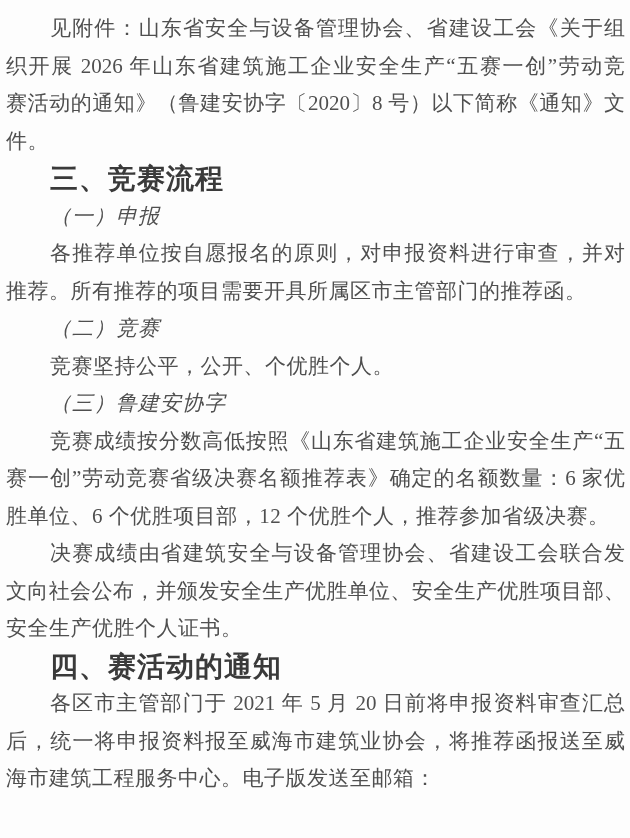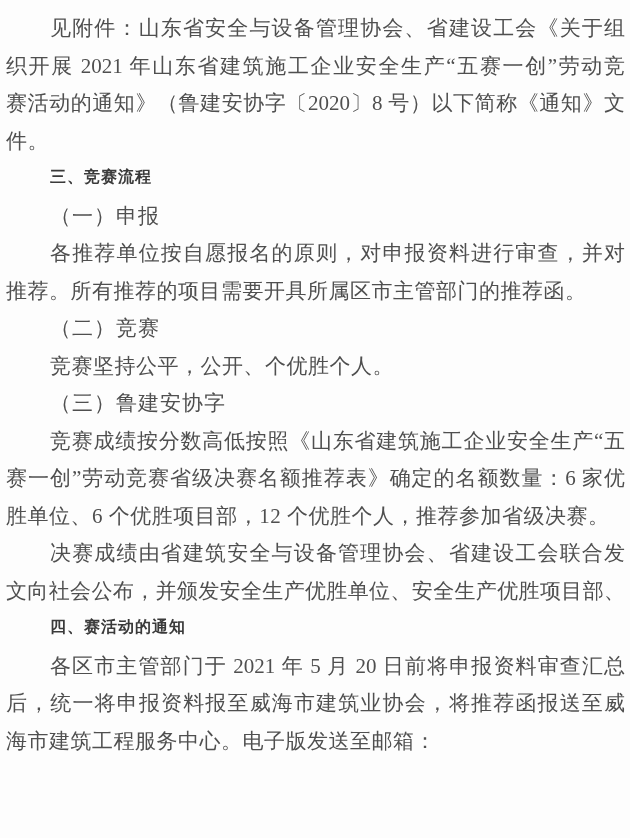--- a/index.html
+++ b/index.html
@@ -31,48 +31,50 @@
     text-align-last: justify;
     text-justify: inter-character;
     letter-spacing: 0;
   }
   
   .indent {
     text-indent: 44px;
   }
   
   .h {
-    font-family: Liberation Mono, monospace;
+    font-family: Liberation Sans, sans-serif;
     font-weight: bold;
-    font-size: 16px;
+    font-size: 28px;
     color: #3a3a3a;
     letter-spacing: 1px;
   }
   
   .sub {
     letter-spacing: 1px;
+    font-style: italic;
   }
 </style>
 </head>
 <body>
 
 <div class="page">
   <div class="ln indent just">见附件：山东省安全与设备管理协会、省建设工会《关于组</div>
-  <div class="ln just">织开展 2021 年山东省建筑施工企业安全生产“五赛一创”劳动竞</div>
+  <div class="ln just">织开展 2026 年山东省建筑施工企业安全生产“五赛一创”劳动竞</div>
   <div class="ln just">赛活动的通知》（鲁建安协字〔2020〕8 号）以下简称《通知》文</div>
   <div class="ln">件。</div>
   <div class="ln indent h">三、竞赛流程</div>
   <div class="ln indent sub">（一）申报</div>
   <div class="ln indent just">各推荐单位按自愿报名的原则，对申报资料进行审查，并对</div>
   <div class="ln">推荐。所有推荐的项目需要开具所属区市主管部门的推荐函。</div>
   <div class="ln indent sub">（二）竞赛</div>
   <div class="ln indent">竞赛坚持公平，公开、个优胜个人。</div>
   <div class="ln indent sub">（三）鲁建安协字</div>
   <div class="ln indent just">竞赛成绩按分数高低按照《山东省建筑施工企业安全生产“五</div>
   <div class="ln just">赛一创”劳动竞赛省级决赛名额推荐表》确定的名额数量：6 家优</div>
   <div class="ln">胜单位、6 个优胜项目部，12 个优胜个人，推荐参加省级决赛。</div>
   <div class="ln indent just">决赛成绩由省建筑安全与设备管理协会、省建设工会联合发</div>
   <div class="ln just">文向社会公布，并颁发安全生产优胜单位、安全生产优胜项目部、</div>
+  <div class="ln">安全生产优胜个人证书。</div>
   <div class="ln indent h">四、赛活动的通知</div>
   <div class="ln indent just">各区市主管部门于 2021 年 5 月 20 日前将申报资料审查汇总</div>
   <div class="ln just">后，统一将申报资料报至威海市建筑业协会，将推荐函报送至威</div>
   <div class="ln">海市建筑工程服务中心。电子版发送至邮箱：whjzyxh@126.com。</div>
 </div>
 
 </body></html>

